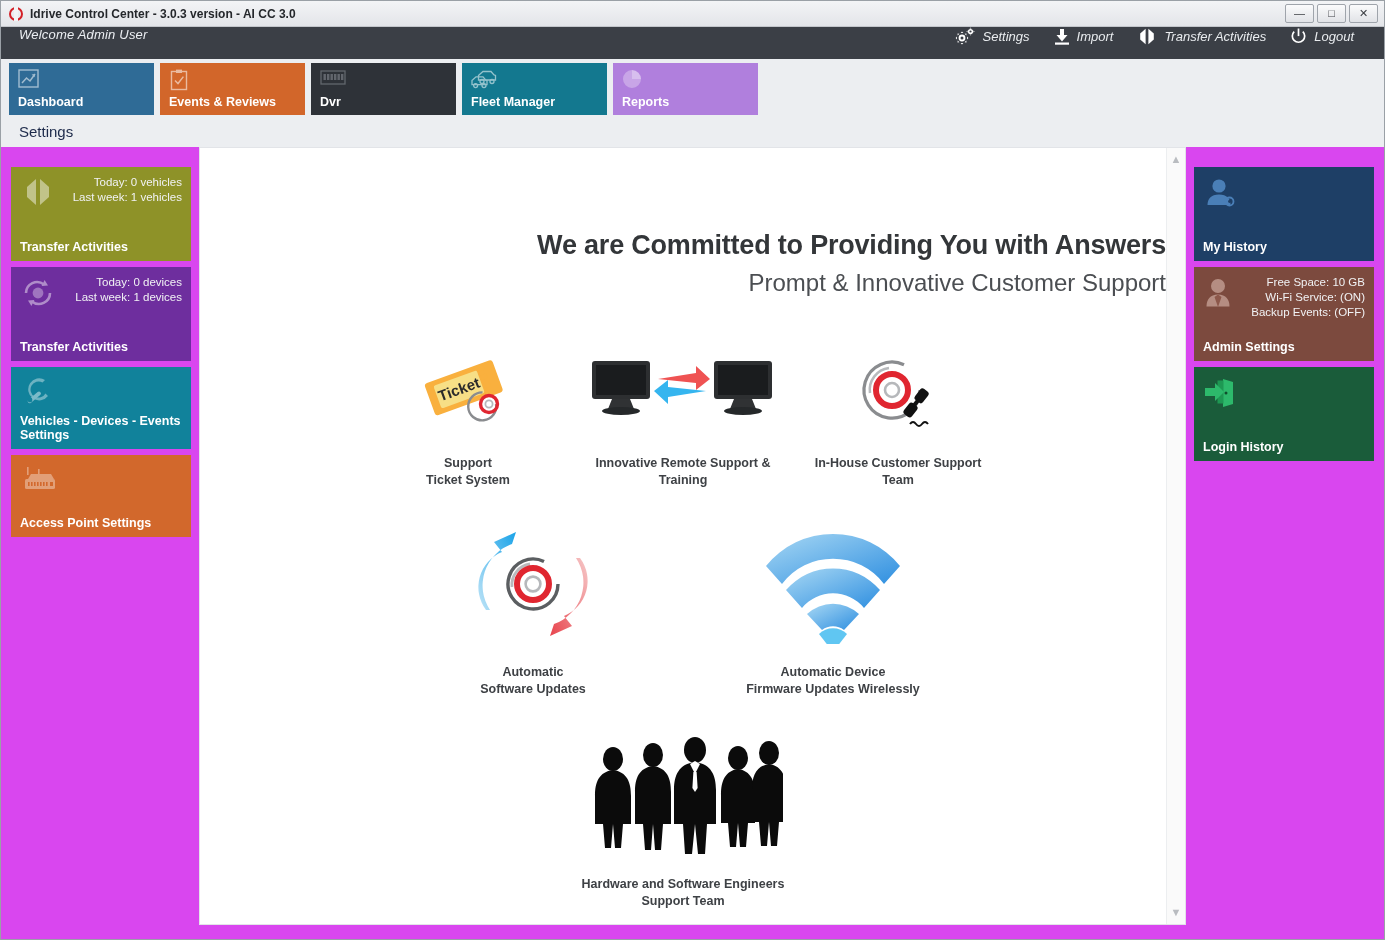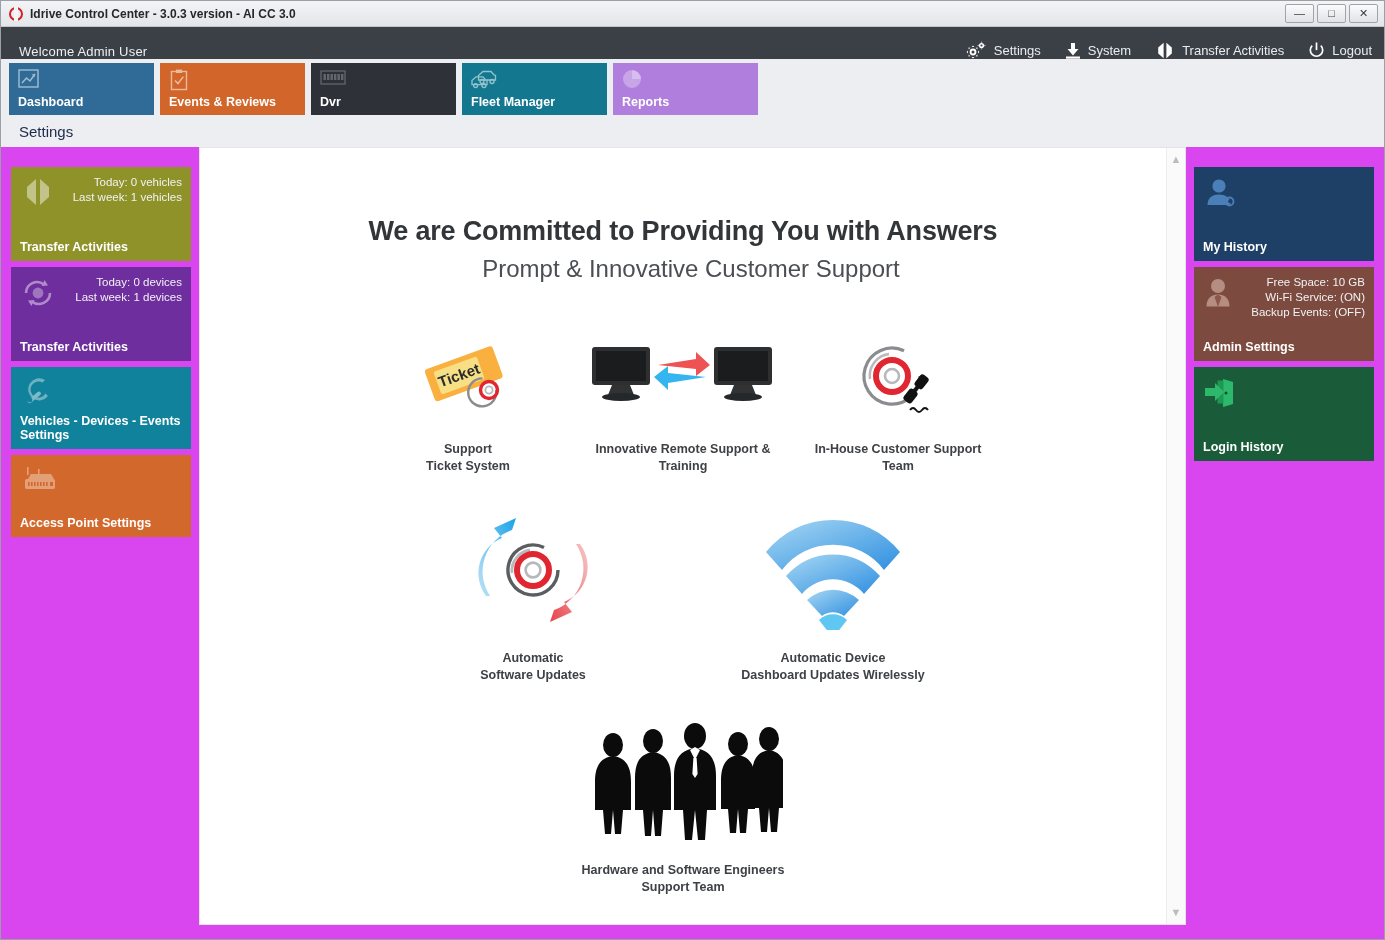--- a/index.html
+++ b/index.html
@@ -47,23 +47,24 @@
     background: linear-gradient(#fbfbfc, #e1e3e7);
     border: 1px solid #9fa4ab; border-radius: 2px;
     display: flex; align-items: center; justify-content: center;
     font-size: 11px; color: #3a3d42; line-height: 1;
   }
 
   
   .menubar {
     height: 32px; min-height: 32px;
     background: #3b3f46;
-    display: flex; align-items: flex-end;
-    padding: 0 12px 0 18px;
+    display: flex; align-items: flex-start;
+    padding: 0 30px 0 18px;
     color: #eceff3;
+    font-style: italic;
   }
   .welcome { font-size: 13px; letter-spacing: .2px; }
   .menu-right { margin-left: auto; display: flex; align-items: center; gap: 24px; }
   .menu-item {
     display: flex; align-items: center; gap: 7px;
     font-size: 13px; color: #e9ecef; cursor: pointer;
   }
   .menu-item svg { display: block; }
 
   
@@ -130,21 +131,21 @@
   .main-scroll { flex: 1; overflow: hidden; position: relative; }
   .sbar {
     width: 19px; flex: none;
     background: #fafafa; border-left: 1px solid #eceef0;
     display: flex; flex-direction: column; justify-content: space-between;
     align-items: center; padding: 6px 0;
   }
   .sbar .arr { color: #b9bcc0; font-size: 11px; line-height: 1; }
 
   .headline {
-    text-align: center; padding-top: 68px;
+    text-align: right; padding-top: 68px; margin-top: 14px;
   }
   .headline h1 { font-size: 27px; font-weight: bold; color: #333639; letter-spacing: -.2px; }
   .headline h2 { font-size: 24px; font-weight: normal; color: #4b4e52; margin-top: 8px; padding-left: 16px; }
 
   .grid {
     display: flex; flex-wrap: wrap;
     justify-content: center;
     padding: 46px 34px 0 34px;
     row-gap: 34px;
   }
@@ -208,21 +209,21 @@
       <div class="menu-item">
         <span>
           <svg width="16" height="17" viewBox="0 0 16 17">
               <g fill="#fff">
             <rect x="6" y="1" width="4" height="7"></rect>
             <path d="M2.5 7 L13.5 7 L8 13.5 Z"></path>
             <rect x="1" y="14.5" width="14" height="2.2"></rect>
           </g>
             </svg>
         </span>
-        <span>System</span>
+        <span>Import</span>
       </div>
 
       <div class="menu-item">
         <span>
           <svg width="20" height="17" viewBox="0 0 20 17">
               <g fill="#fff">
             <path d="M8.6 0.8 L8.6 16.2 L3.2 11.6 L3.2 5.4 Z"></path>
             <path d="M11.4 0.8 L11.4 16.2 L16.8 11.6 L16.8 5.4 Z"></path>
           </g>
             </svg>
@@ -512,21 +513,21 @@
                       <stop offset="1" stop-color="#2f8fe0"></stop>
                   </linearGradient>
                 </defs>
                 <path d="M8 42 A86 86 0 0 1 142 42 L126 60 A64 64 0 0 0 24 60 Z" fill="url(#gw)"></path>
                 <path d="M28 66 A62 62 0 0 1 122 66 L106 84 A40 40 0 0 0 44 84 Z" fill="url(#gw)"></path>
                 <path d="M49 90 A38 38 0 0 1 101 90 L86 106 A18 18 0 0 0 64 106 Z" fill="url(#gw)"></path>
                 <path d="M61 110 L75 128 L89 110 A20 20 0 0 0 61 110 Z" fill="#60c6f2"></path>
               </svg>
             </div>
             <div class="cap">Automatic Device
-Dashboard Updates Wirelessly</div>
+Firmware Updates Wirelessly</div>
           </div>
 
           <div class="cell r2">
             <div class="art">
               <svg width="200" height="125" viewBox="0 0 200 125">
                 <g fill="#0b0b0b">
                   <g transform="translate(8,14)">
                     <ellipse cx="22" cy="11" rx="10" ry="12"></ellipse>
                     <path d="M22 22 C8 24 4 34 4 48 L4 76 L12 76 L14 100 L20 100 L22 76 L24 100 L30 100 L32 76 L40 76 L40 48 C40 34 36 24 22 22 Z"></path>
                   </g>

